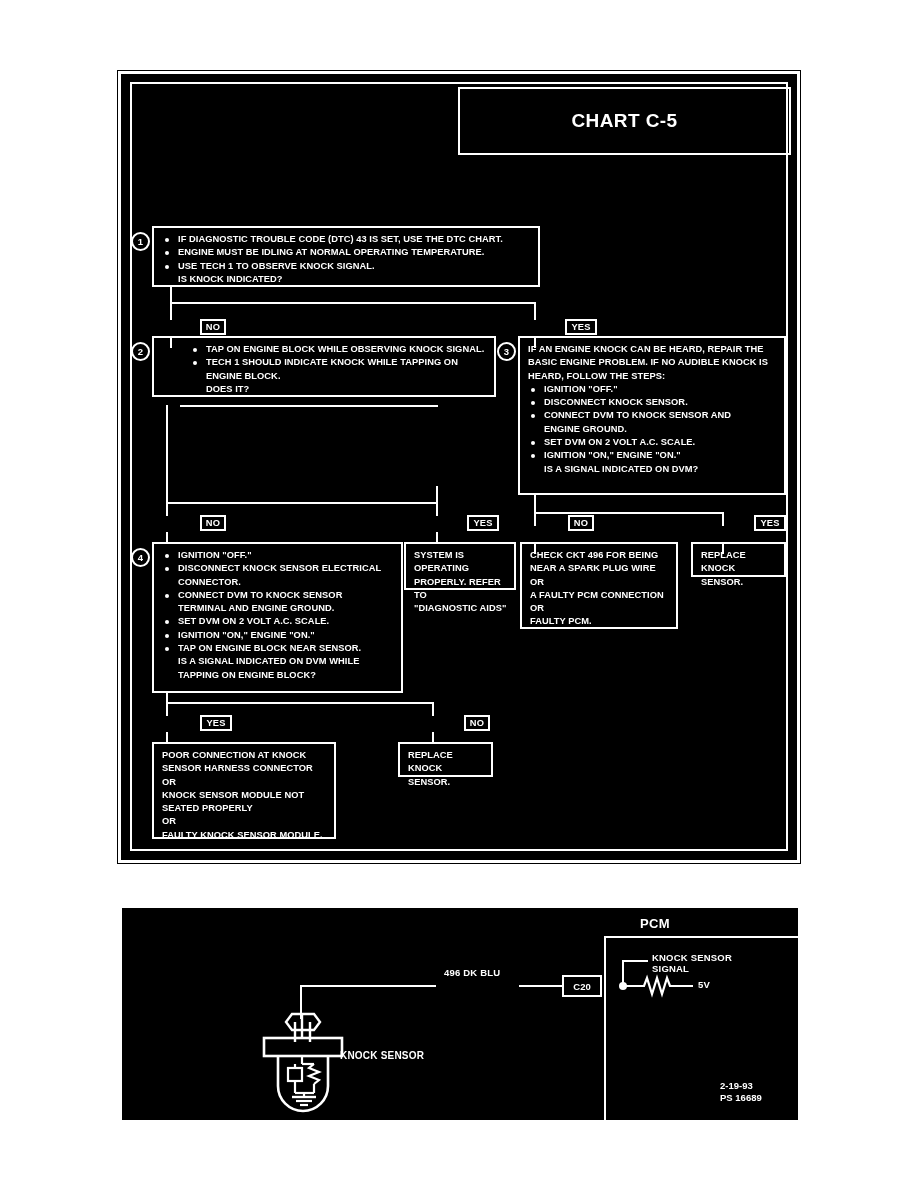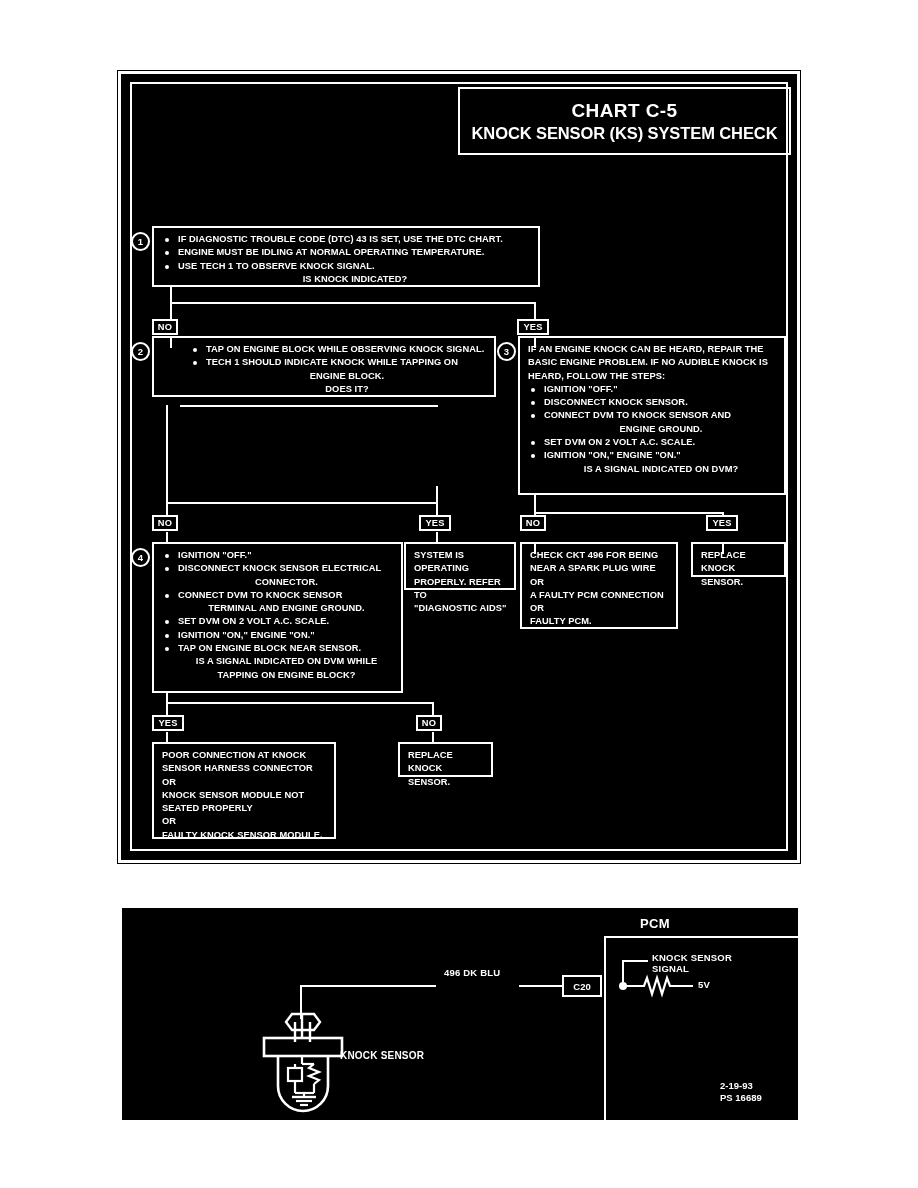--- a/index.html
+++ b/index.html
@@ -101,21 +101,20 @@
     position: absolute;
     left: 3px;
     top: 5px;
     width: 4px;
     height: 4px;
     border-radius: 50%;
     background: #ffffff;
   }
   .box li.plain {
     padding-left: 16px;
-    text-align: center;
   }
   .box li.nobullet-flush {
     padding-left: 0;
   }
   .box p.txt {
     margin: 0;
     font-size: 9.3px;
     font-weight: bold;
     line-height: 13.3px;
     letter-spacing: 0.05px;
@@ -148,20 +147,21 @@
     color: #ffffff;
     font-size: 9.3px;
     font-weight: bold;
     height: 16px;
     display: flex;
     align-items: center;
     justify-content: center;
     padding: 0 4px;
     z-index: 5;
     letter-spacing: 0.2px;
+    margin-left: 48px;
   }
 
   
   .ln {
     position: absolute;
     background: #ffffff;
     z-index: 1;
   }
 
   
@@ -217,21 +217,20 @@
 <body>
 
 <div id="page">
 
   <div class="chart-panel">
     <div class="chart-inner-frame"></div>
     <div class="panel-body">
 
       <div class="title-box">
         <div class="title-main">CHART C-5</div>
-        <div class="title-sub">KNOCK SENSOR (KS) SYSTEM CHECK</div>
       </div>
 
       <div class="ln" style="left:49px; top:212px; width:2px; height:18px;"></div>
       <div class="ln" style="left:49px; top:228px; width:366px; height:2px;"></div>
       <div class="ln" style="left:413px; top:228px; width:2px; height:18px;"></div>
       <div class="ln" style="left:49px; top:228px; width:2px; height:18px;"></div>
 
       <div class="ln" style="left:49px; top:262px; width:2px; height:12px;"></div>
 
       <div class="ln" style="left:413px; top:262px; width:2px; height:12px;"></div>

